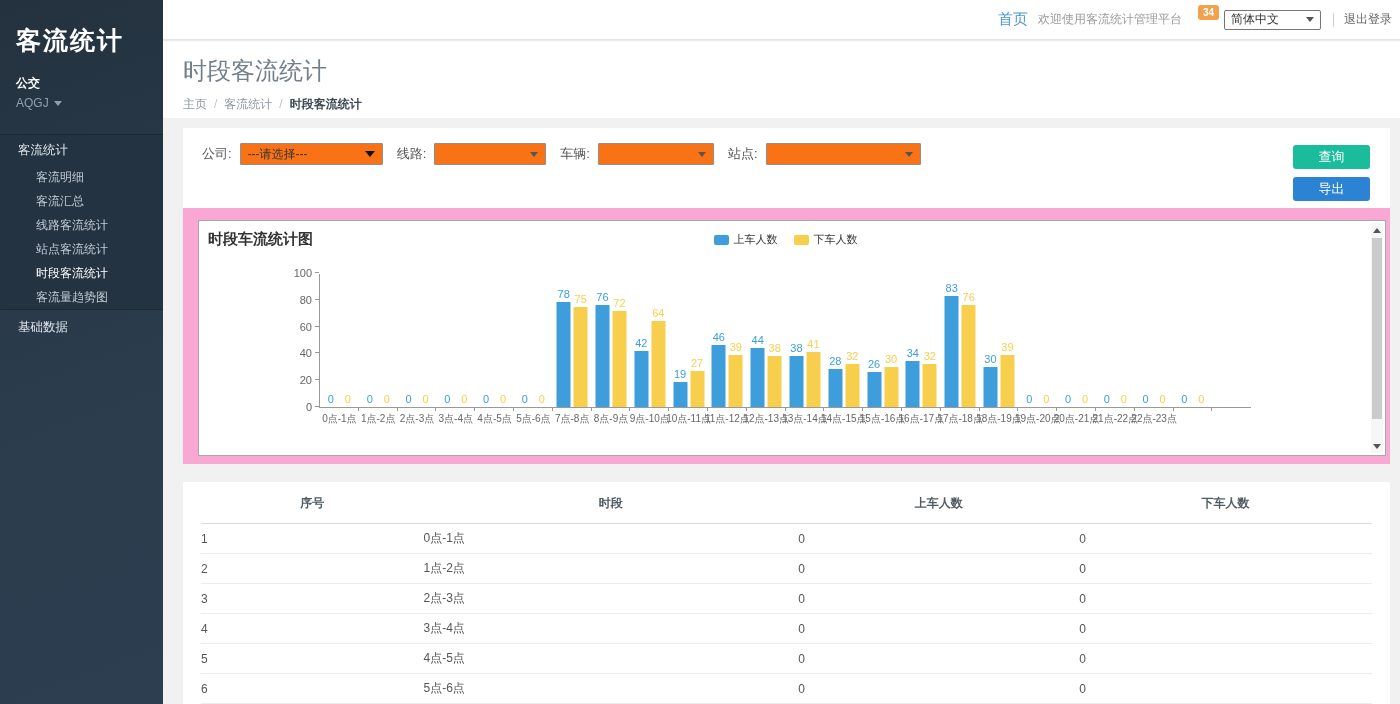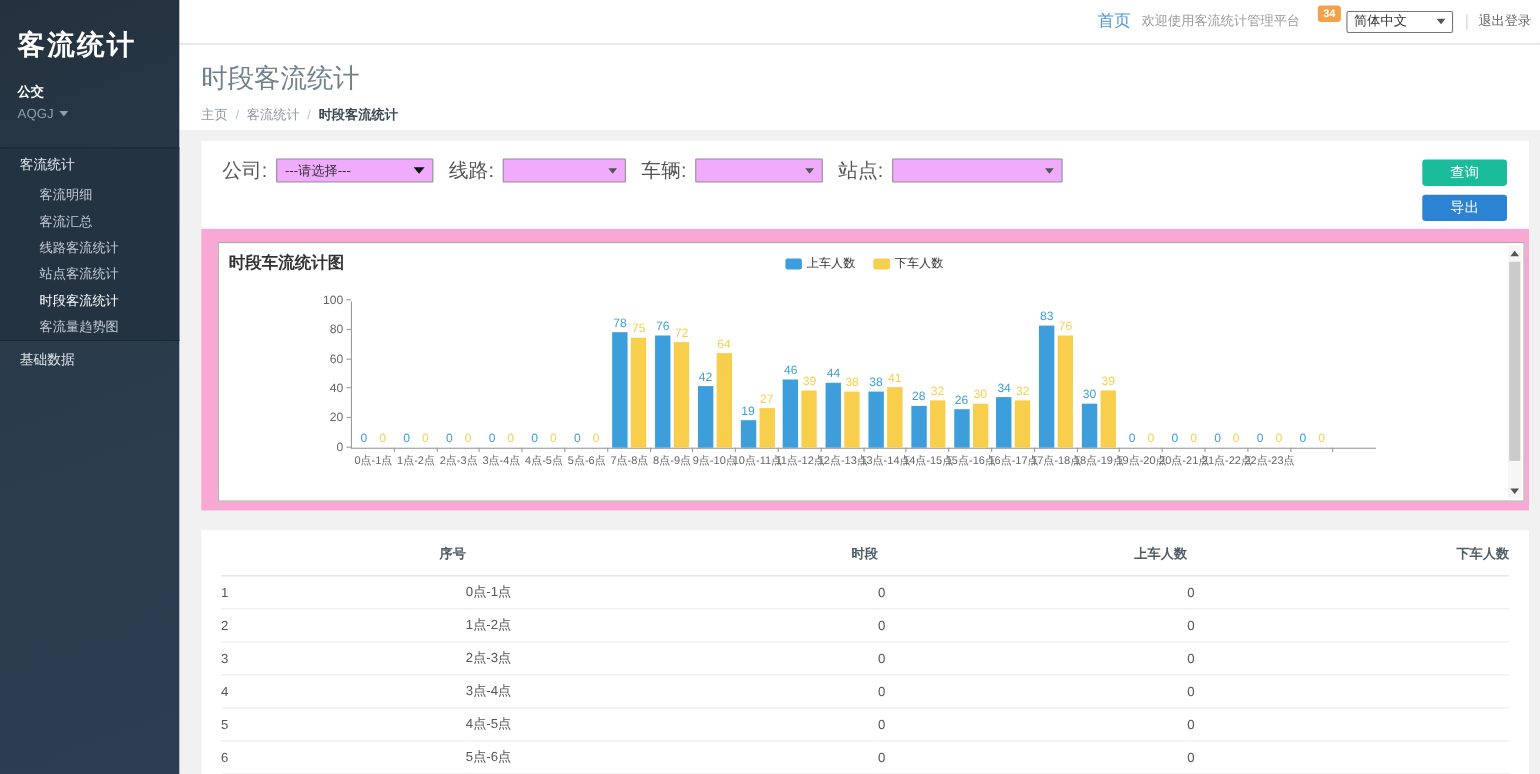--- a/index.html
+++ b/index.html
@@ -39,23 +39,23 @@
   .page-title { font-size:24px; font-weight:400; color:#72808c; }
   .breadcrumb { margin-top:9px; font-size:12px; color:#8b98a2; }
   .breadcrumb .sep { color:#c0c6cb; margin:0 7px; }
   .breadcrumb .crumb { cursor:pointer; }
   .breadcrumb .crumb.last { color:#3c4a54; font-weight:bold; cursor:default; }
 
   
   .filter-card { position:absolute; left:183px; top:128px; width:1207px; height:84px; background:#fff; padding:15px 0 0 19px; }
   .frow { display:flex; align-items:center; }
   .frow + .frow { margin-top:10px; }
-  .flabel { font-size:18px; color:#555; margin-right:8px; }
+  .flabel { font-size:13px; color:#555; margin-right:8px; }
   .fgap { width:14px; }
-  .sel { height:22px; border:1px solid #8f8f8f; border-radius:1px; background:#f0abfc; display:flex;
+  .sel { height:22px; border:1px solid #8f8f8f; border-radius:1px; background:#f97316; display:flex;
     align-items:center; justify-content:space-between; padding:0 7px; font-size:12px; color:#333; cursor:pointer; }
   .sel .tri-black { width:0; height:0; border-left:5px solid transparent; border-right:5px solid transparent; border-top:6px solid #111; }
   .sel .tri-sm { width:0; height:0; border-left:4px solid transparent; border-right:4px solid transparent; border-top:5px solid #555; }
   .sel-company { width:143px; }
   .sel-line { width:112px; }
   .sel-vehicle { width:116px; }
   .sel-station { width:155px; }
   .sel-preset { width:110px; height:24px; border:1px solid #c8c8c8; border-radius:2px; color:#444; }
   .dategroup { display:flex; align-items:center; margin-left:4px; }
   .dateinput { width:147px; height:26px; background:#ebebeb; color:#737373; font-size:12px;
@@ -89,21 +89,21 @@
   .vscroll { position:absolute; top:2px; right:2px; bottom:2px; width:12px; background:#f6f6f6; }
   .vs-arrow { height:14px; display:flex; align-items:center; justify-content:center; cursor:pointer; }
   .vs-arrow .tri-up { width:0; height:0; border-left:4px solid transparent; border-right:4px solid transparent; border-bottom:5px solid #555; }
   .vs-arrow .tri-dn { width:0; height:0; border-left:4px solid transparent; border-right:4px solid transparent; border-top:5px solid #555; }
   .vs-bottom { position:absolute; bottom:0; left:0; right:0; }
   .vs-thumb { position:absolute; top:15px; bottom:34px; left:1px; right:1px; background:#cbcbcb; cursor:grab; }
 
   
   .table-card { position:absolute; left:183px; top:482px; width:1207px; height:222px; background:#fff; padding:0 18px; overflow:hidden; }
   table { width:100%; border-collapse:collapse; table-layout:fixed; }
-  th { text-align:right; font-size:12px; color:#4f5b62; font-weight:bold; padding:13px 0 11px 0; border-bottom:1px solid #dcdcdc; }
+  th { text-align:center; font-size:12px; color:#4f5b62; font-weight:bold; padding:13px 0 11px 0; border-bottom:1px solid #dcdcdc; }
   td { font-size:12px; color:#555; padding:6px 0; border-bottom:1px solid #ececec; height:26px; }
   col.c1 { width:19%; } col.c2 { width:32%; } col.c3 { width:24%; } col.c4 { width:25%; }
 </style>
 </head>
 <body>
 
 <aside class="sidebar">
   <div class="logo">客流统计</div>
   <div class="org">公交</div>
   <div class="orgcode">

